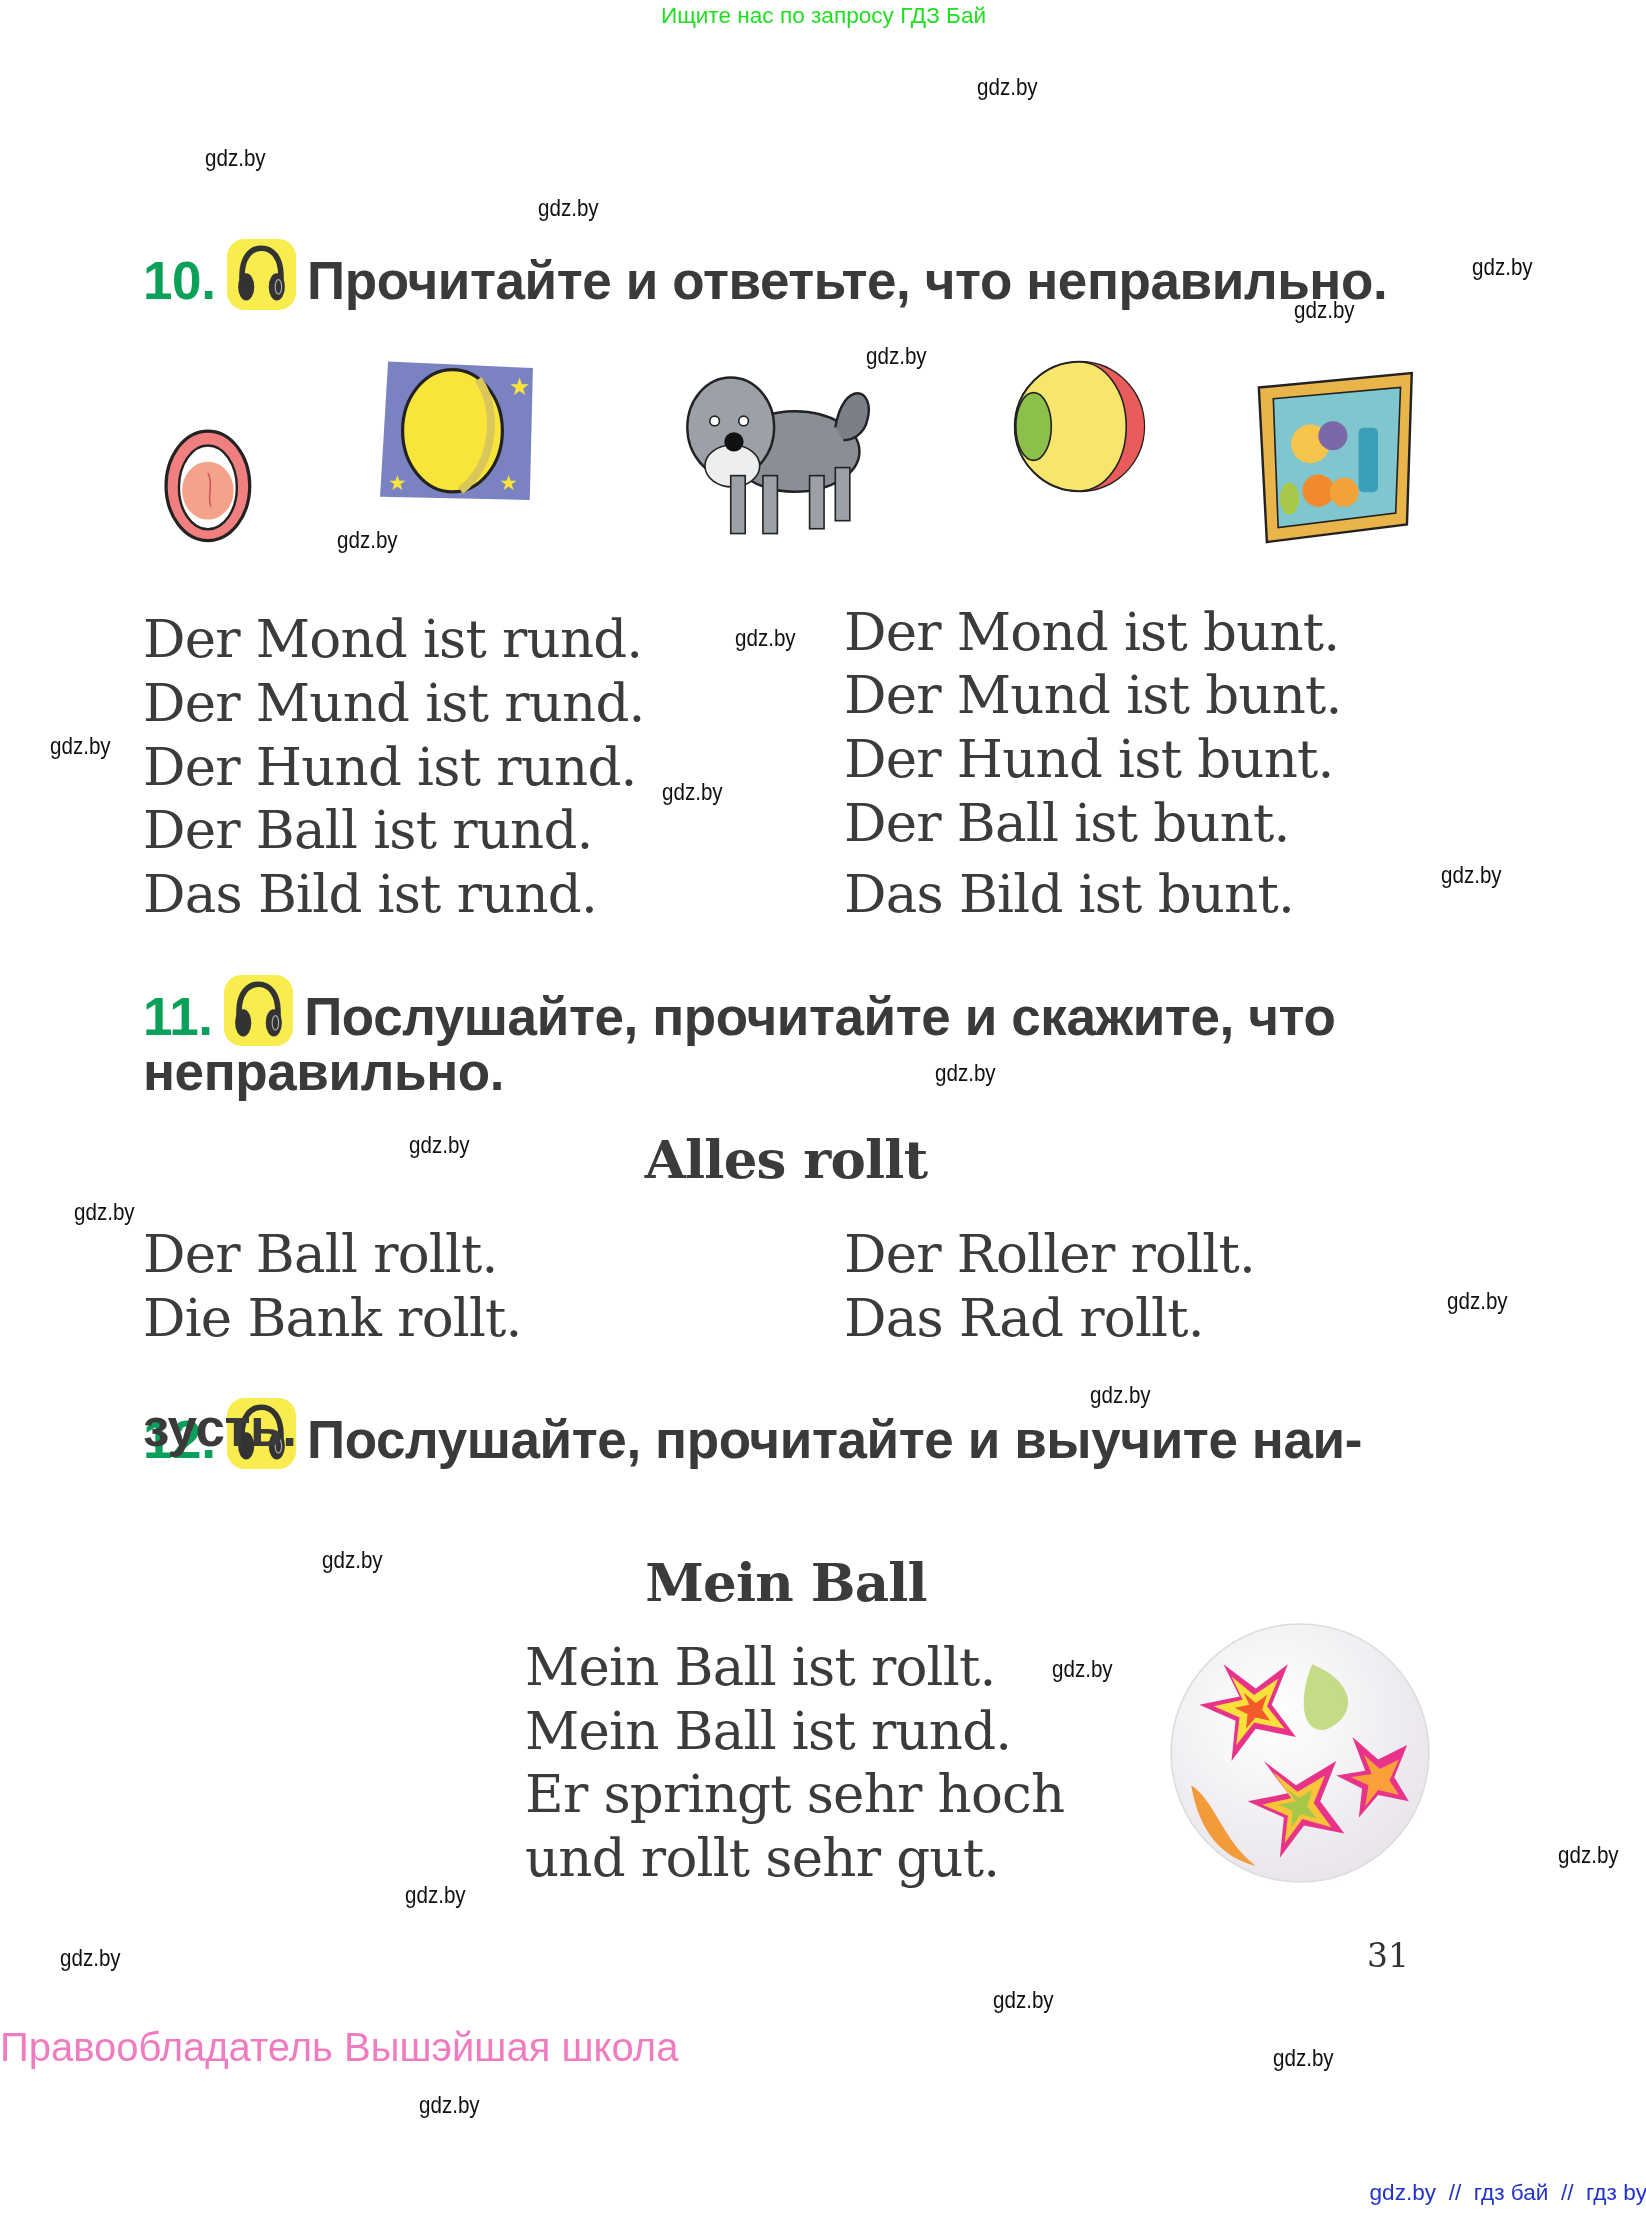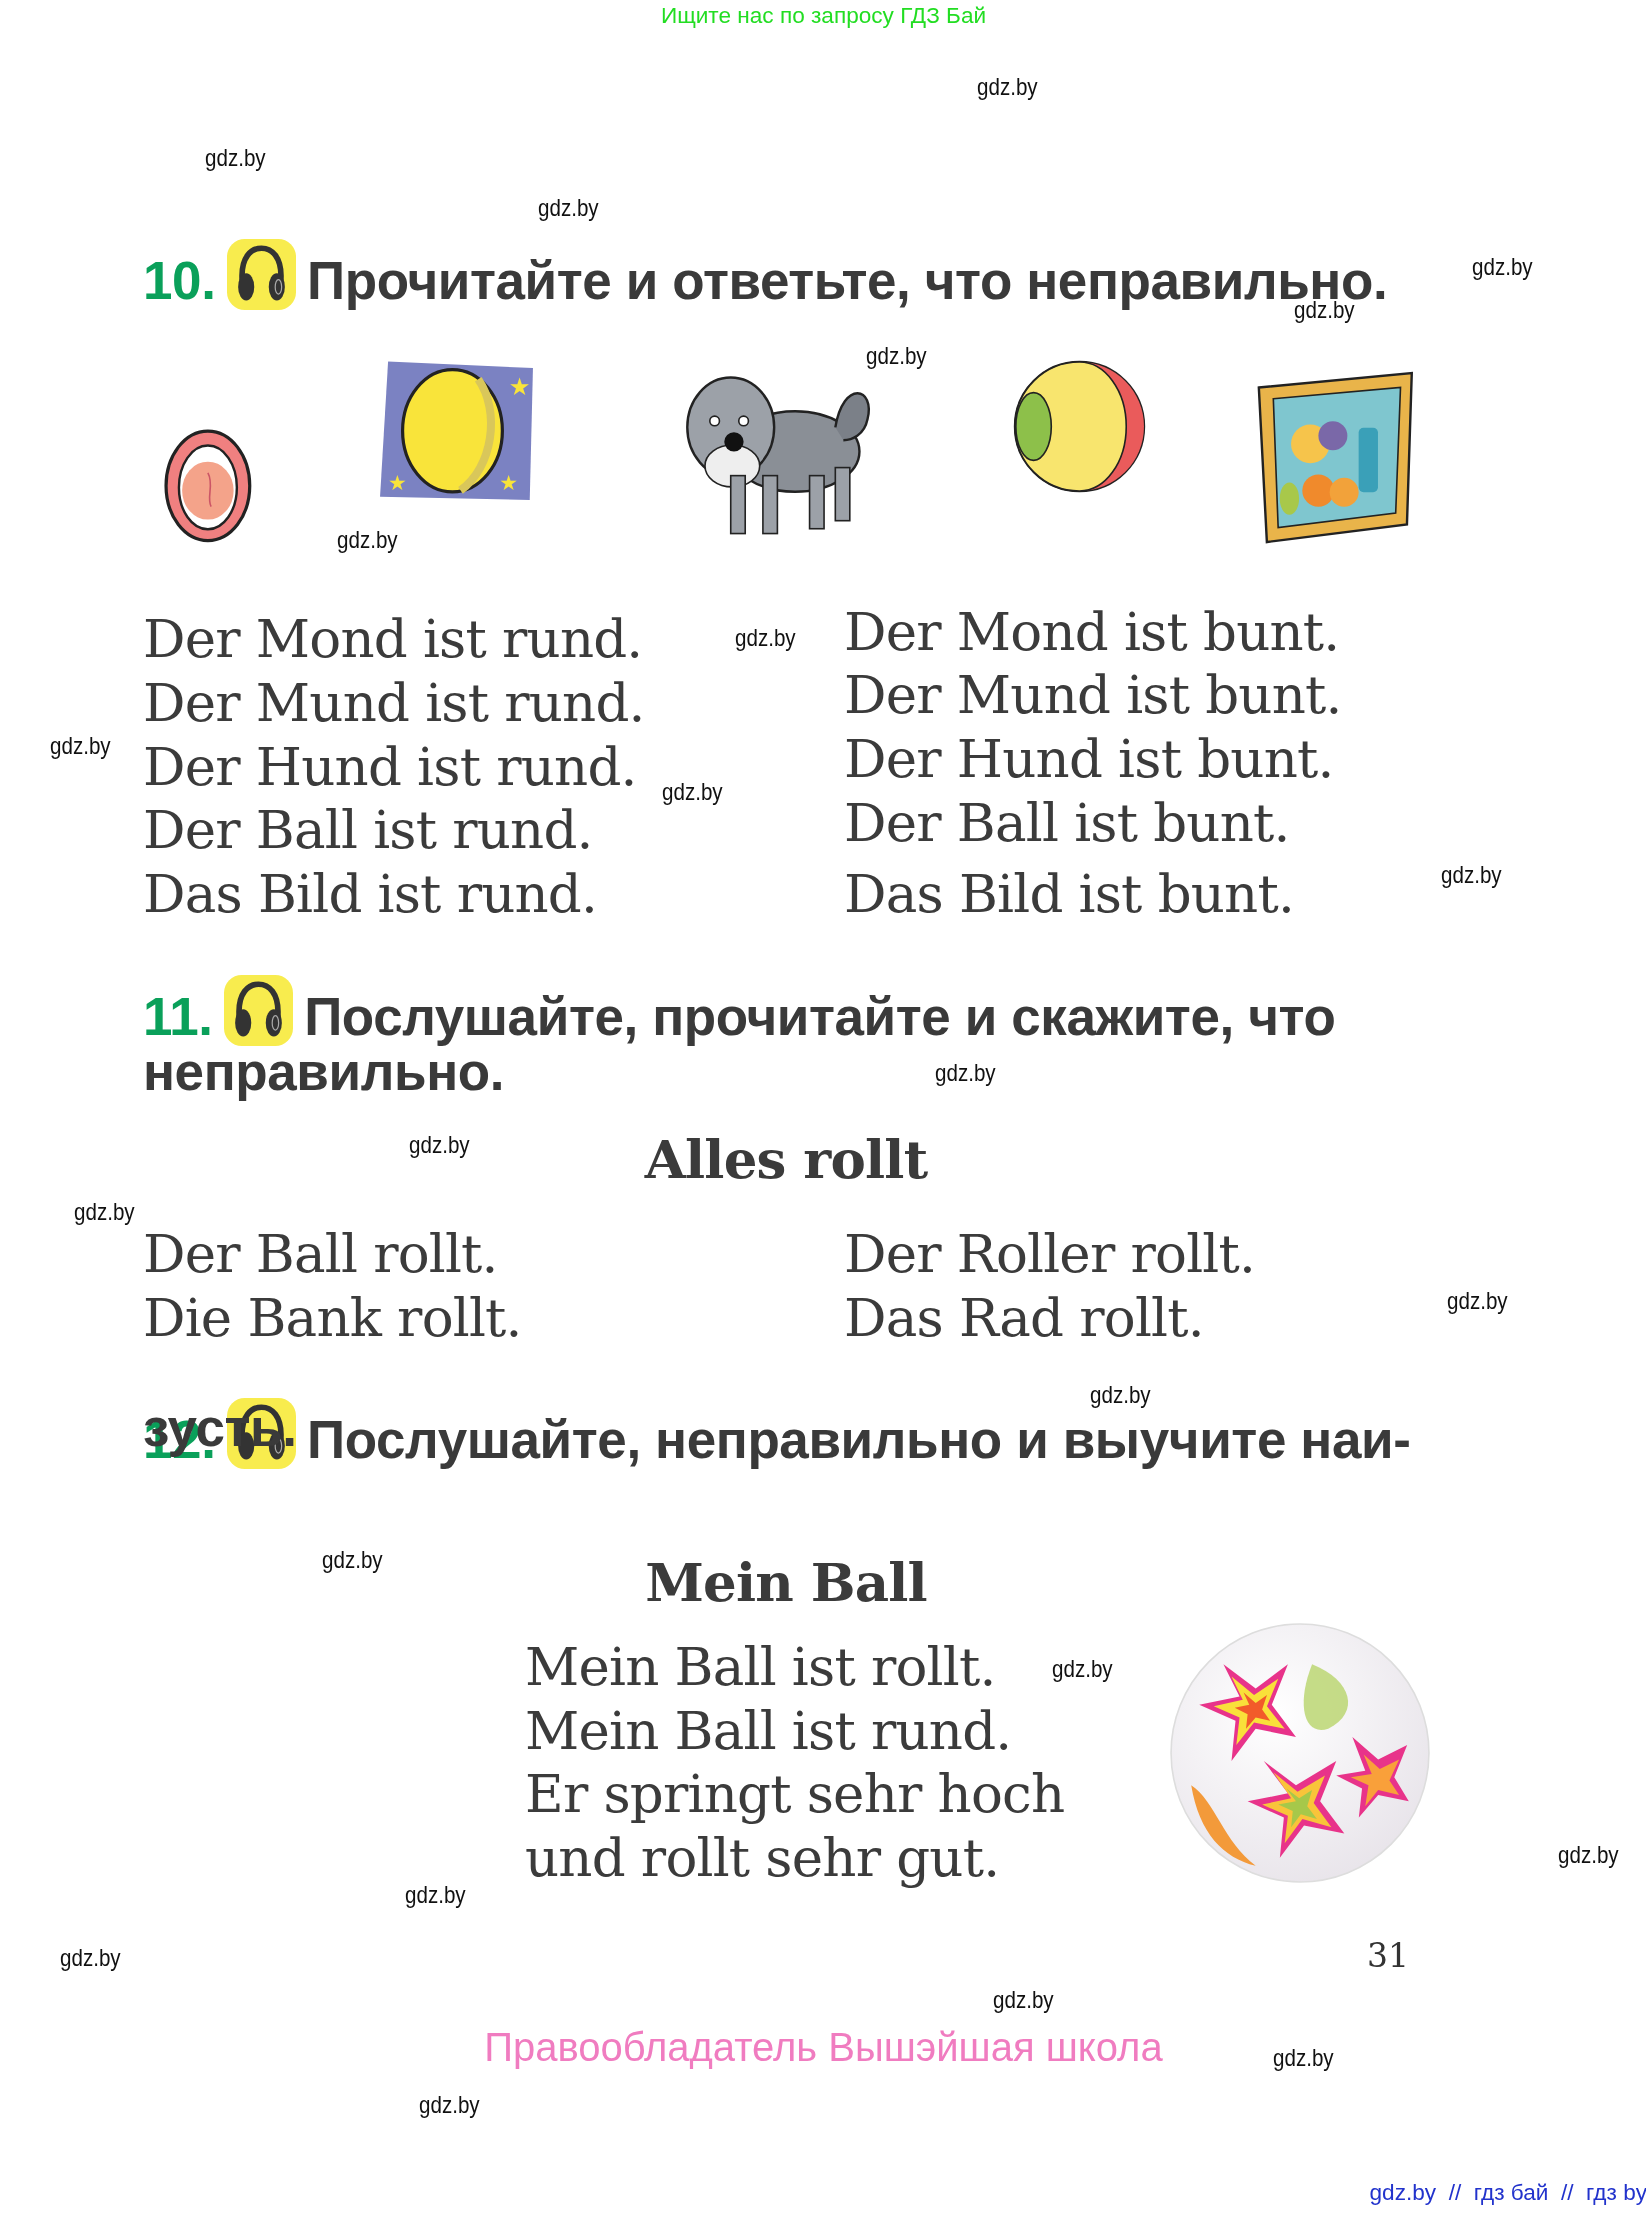--- a/index.html
+++ b/index.html
@@ -7,21 +7,21 @@
   .abs{position:absolute;}
   .banner{left:0;width:1647px;top:3.2px;text-align:center;color:#22dd22;font-size:22.6px;}
   .wm{font-size:23.4px;color:#111;white-space:nowrap;transform:scaleX(0.88);transform-origin:left top;}
   .heading{left:143px;font-weight:bold;color:#3a3a3a;font-size:53px;line-height:63px;white-space:nowrap;letter-spacing:-0.4px;}
   .heading .num{color:#0aa05a;}
   .hp{display:inline-block;width:69px;height:71px;background:#f8ec4e;border-radius:17.7px;vertical-align:-11.3px;margin:0 11.3px 0 11.3px;position:relative;}
   .hp svg{position:absolute;left:7.3px;top:6.4px;}
   .serif{font-family:"DejaVu Serif","Liberation Serif",serif;color:#3b3b3b;font-size:53px;white-space:nowrap;letter-spacing:-0.8px;}
   .title{font-weight:bold;}
   .pagenum{font-family:"DejaVu Serif","Liberation Serif",serif;color:#333;font-size:33px;}
-  .credit{left:0;width:1647px;text-align:center;color:#f07cc0;font-size:40px;top:2025px;}
+  .credit{left:0;width:1647px;color:#f07cc0;font-size:40px;top:2025px;}
   .footer{left:0;width:1647px;text-align:right;color:#2233cc;font-size:22.6px;top:2180px;}
   .pic{position:absolute;}
 </style>
 </head>
 <body>
 
 <div class="abs banner">Ищите нас по запросу ГДЗ Бай</div>
 
 <div class="abs wm" style="left:977px;top:74px">gdz.by</div>
 <div class="abs wm" style="left:205px;top:145px">gdz.by</div>
@@ -139,21 +139,21 @@
 <div class="abs serif" style="left:143px;top:1287px">Die Bank rollt.</div>
 <div class="abs serif" style="left:844px;top:1223px">Der Roller rollt.</div>
 <div class="abs serif" style="left:844px;top:1287px">Das Rad rollt.</div>
 
 <div class="abs heading" style="top:1398px">
   <span class="num">12.</span><span class="hp"><svg width="55" height="58" viewBox="0 0 68 72">
         <path d="M10 44 C8 14 22 4 34 4 C46 4 60 14 58 44" fill="none" stroke="#333" stroke-width="7"></path>
         <ellipse cx="15" cy="52" rx="10" ry="17" fill="#333"></ellipse>
         <ellipse cx="53" cy="52" rx="10" ry="17" fill="#333"></ellipse>
         <ellipse cx="55" cy="52" rx="4" ry="9" fill="none" stroke="#aaa" stroke-width="1.5"></ellipse>
-      </svg></span><span>Послушайте, неправильно и выучите наи-</span>
+      </svg></span><span>Послушайте, прочитайте и выучите наи-</span>
 </div>
 <div class="abs heading" style="top:1396px">зусть.</div>
 
 <div class="abs serif title" style="left:0;width:1572px;text-align:center;top:1551px">Mein Ball</div>
 
 <div class="abs serif" style="left:525px;top:1636px">Mein Ball ist rollt.</div>
 <div class="abs serif" style="left:525px;top:1700px">Mein Ball ist rund.</div>
 <div class="abs serif" style="left:525px;top:1763px">Er springt sehr hoch</div>
 <div class="abs serif" style="left:525px;top:1827px">und rollt sehr gut.</div>
 

